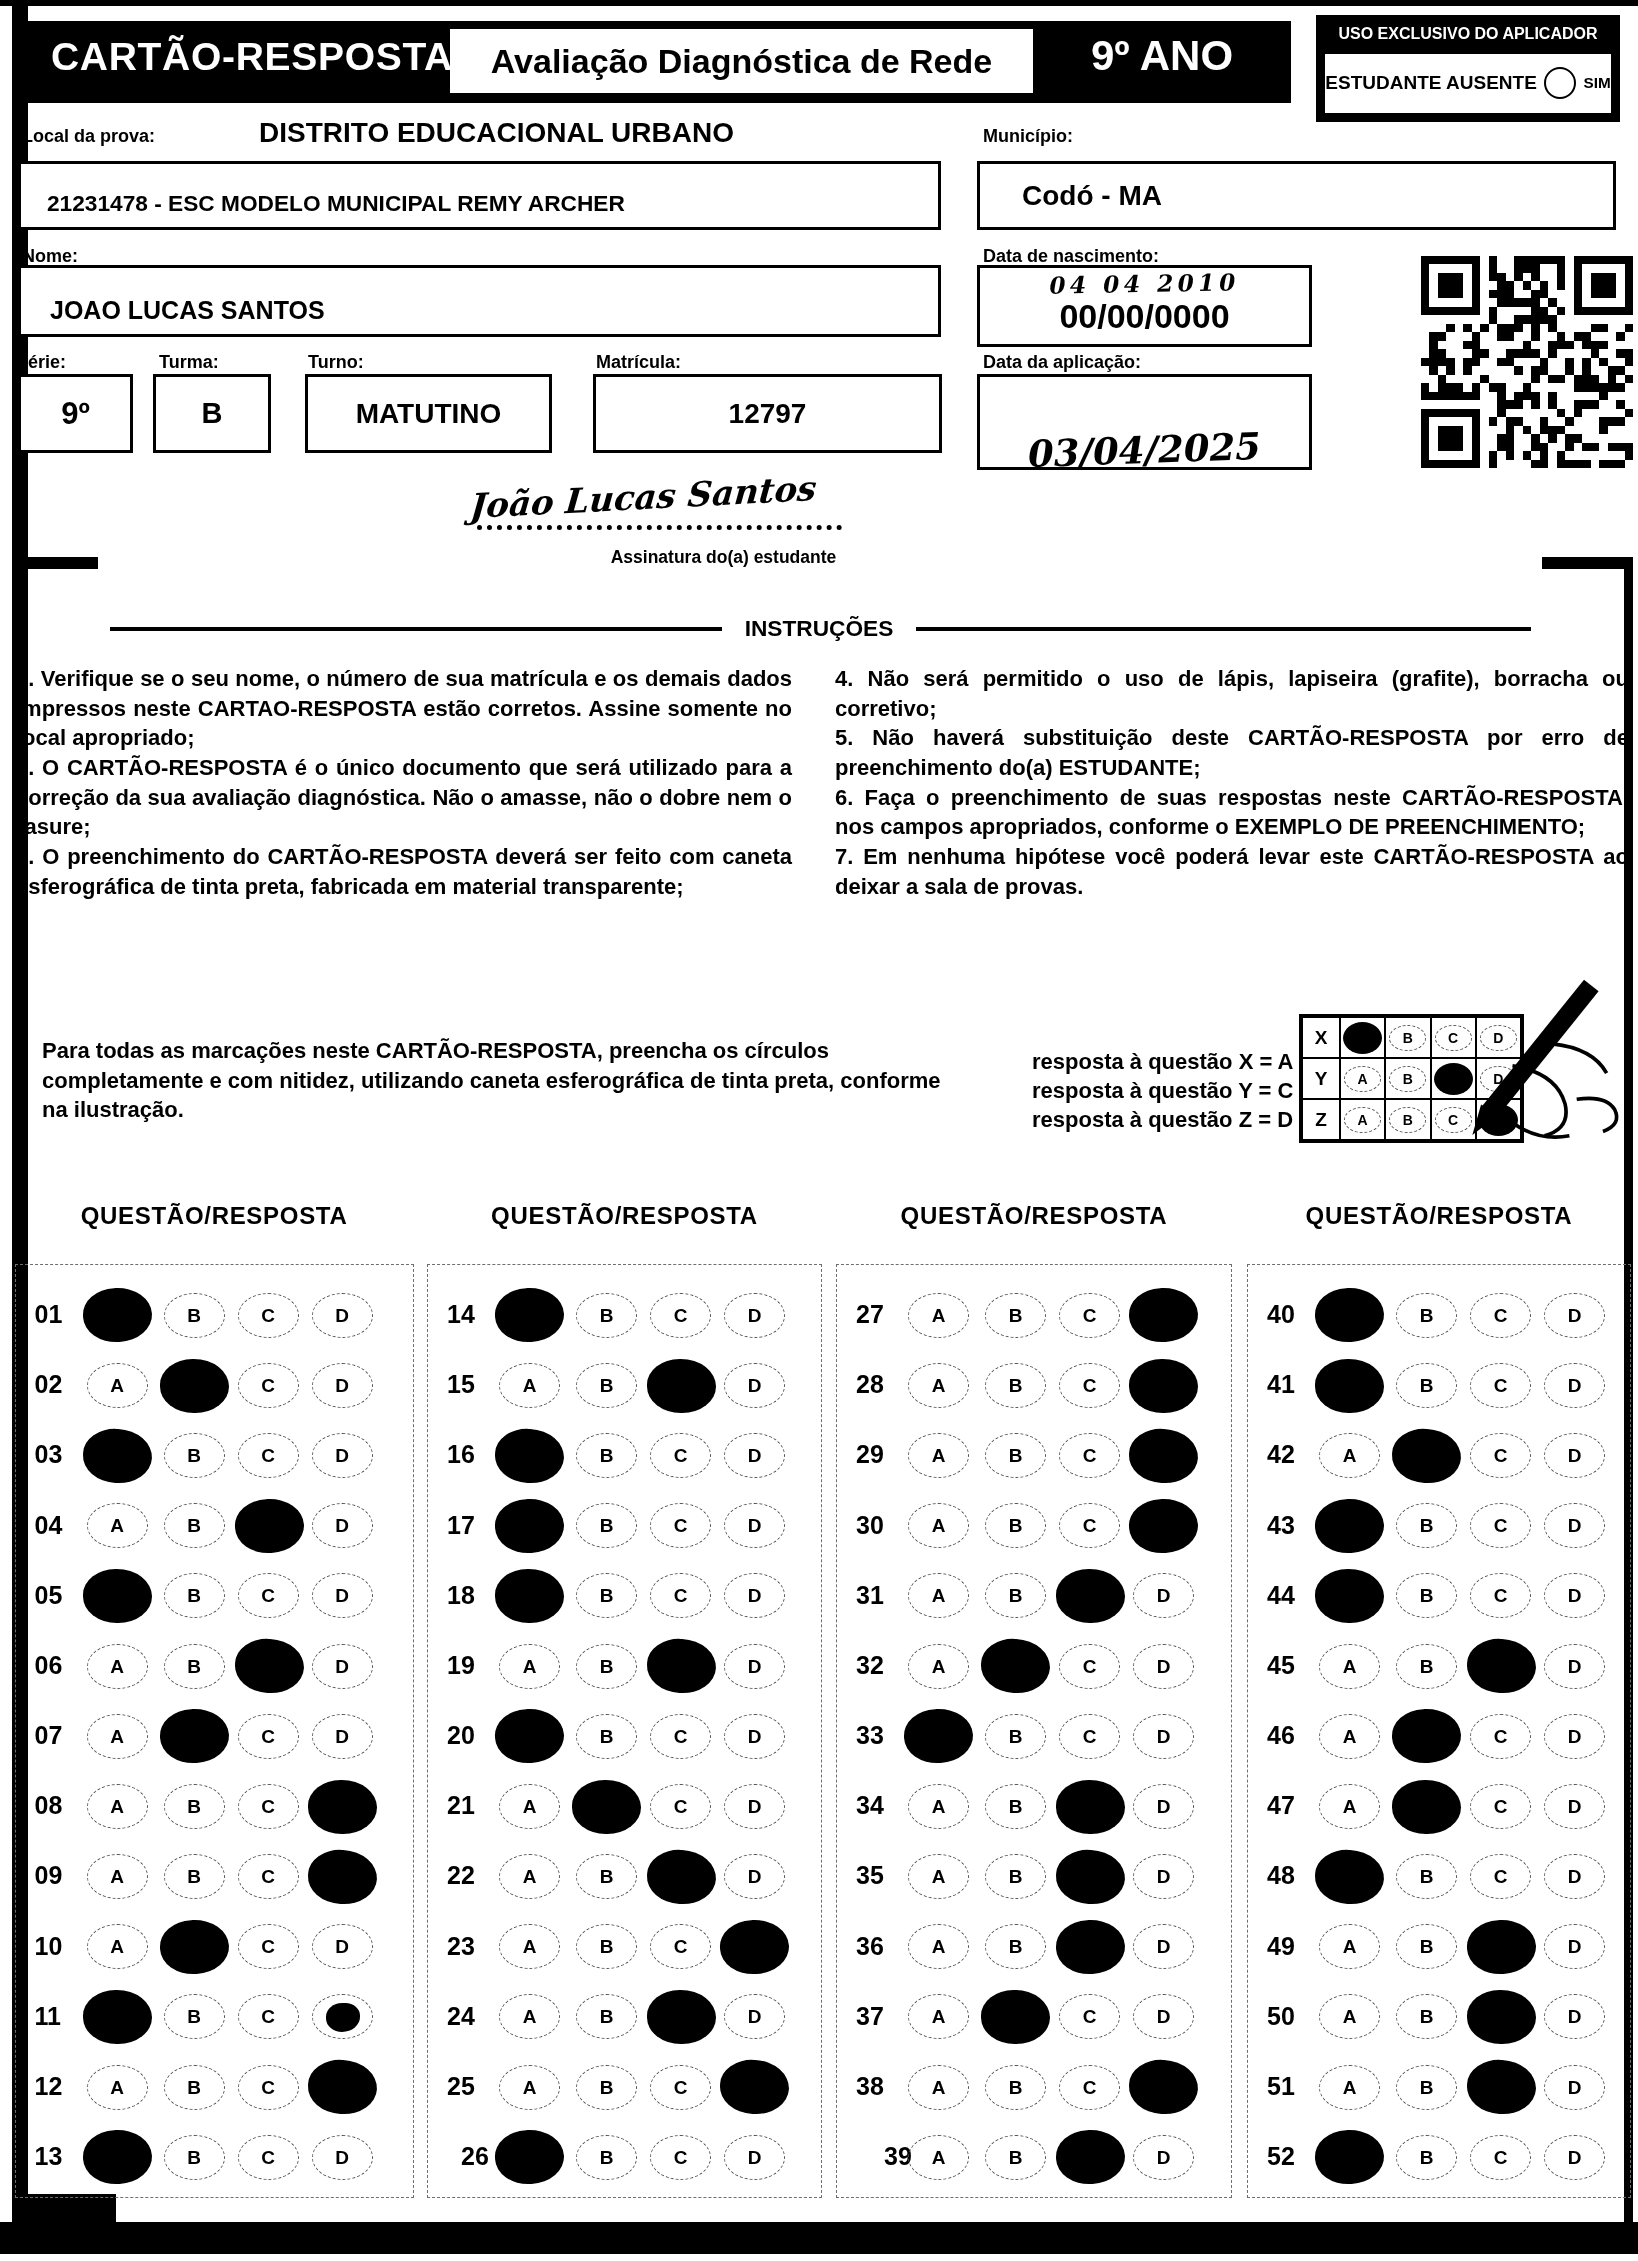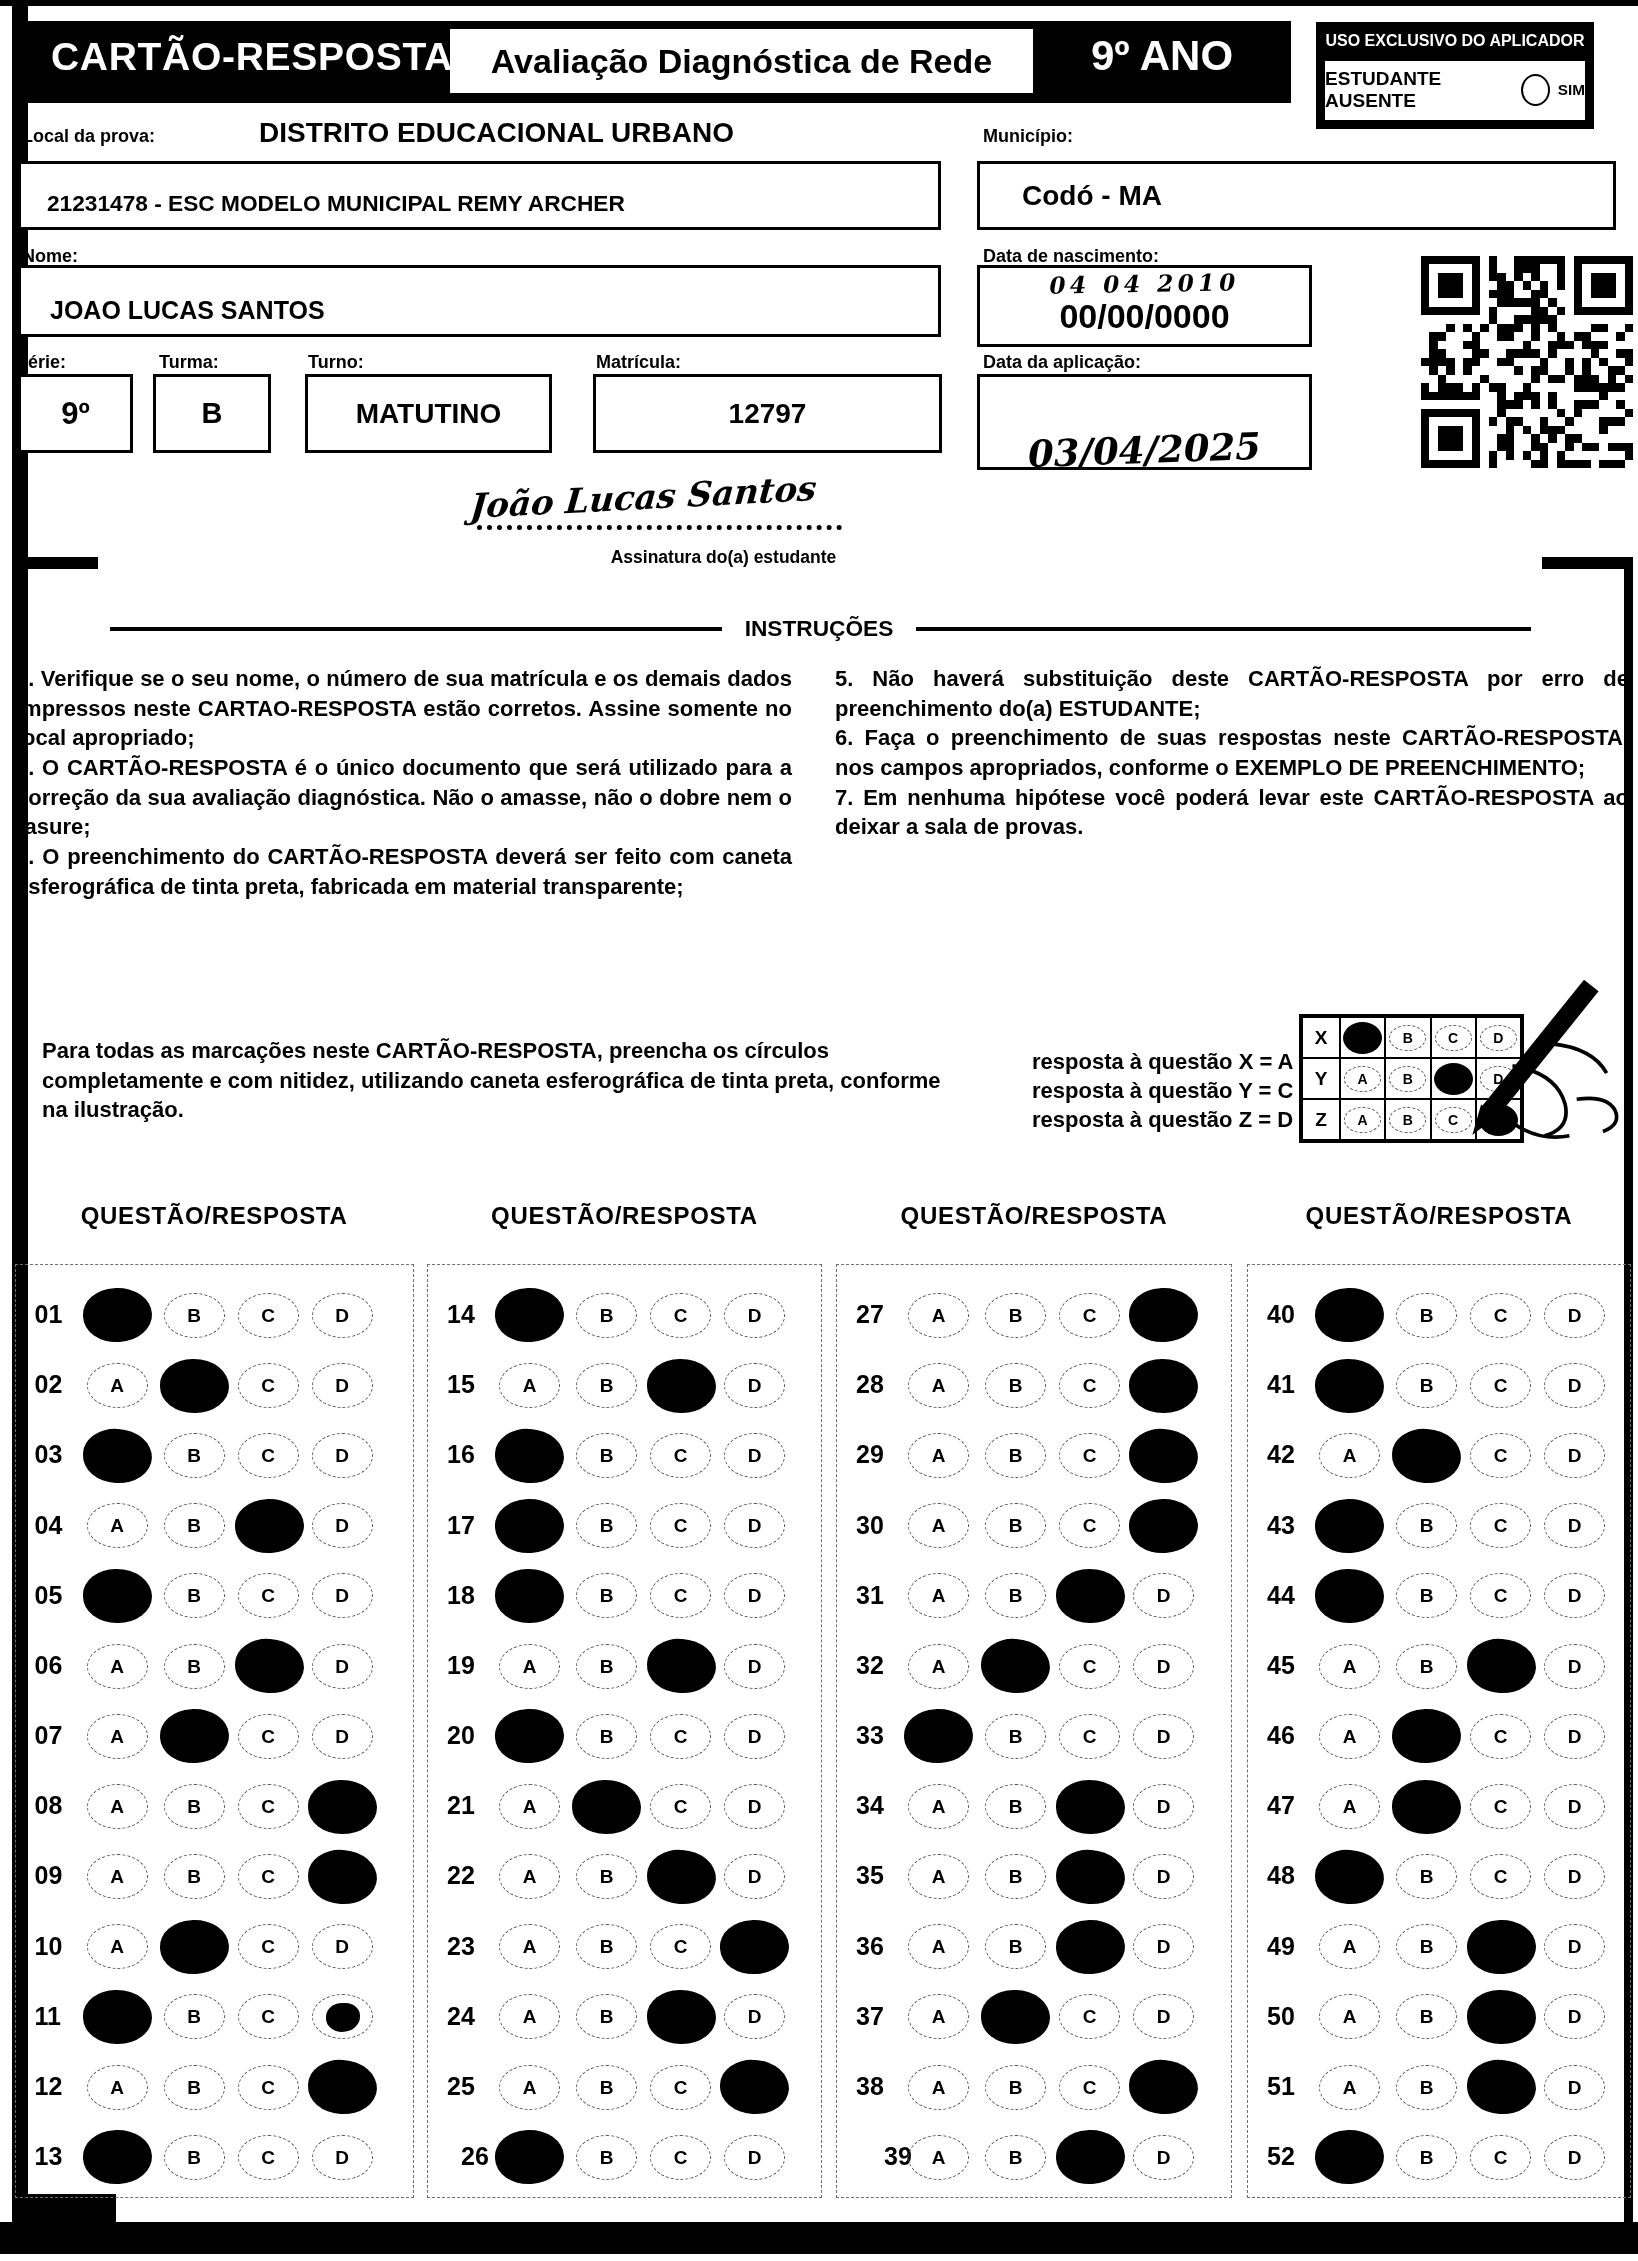--- a/index.html
+++ b/index.html
@@ -10,21 +10,21 @@
   .lbl{font-weight:bold;font-size:18px;}
   .box{border:3.7px solid #000;background:#fff;box-sizing:border-box;}
   .boxval{font-weight:bold;}
   .hand{font-family:"DejaVu Serif",serif;font-style:italic;font-weight:bold;}
   
   #hdr-black{left:16px;top:20.5px;width:1275px;height:82px;background:#000;}
   #hdr-title{left:51px;top:35px;width:409px;color:#fff;font-size:39px;font-weight:bold;letter-spacing:0.7px;}
   #hdr-white{left:450px;top:29px;width:583px;height:64px;background:#fff;display:flex;align-items:center;justify-content:center;}
   #hdr-sub{font-size:34px;font-weight:bold;}
   #hdr-grade{left:1038px;top:32px;width:248px;color:#fff;font-size:42px;font-weight:bold;text-align:center;}
-  #uso-box{left:1316px;top:22px;width:278px;height:107px;border:2.2px solid #000;box-sizing:border-box;background:#000;}
+  #uso-box{left:1316px;top:15px;width:304px;height:107px;border:2.2px solid #000;box-sizing:border-box;background:#000;}
   #uso-title{width:100%;height:34px;color:#fff;font-size:16px;font-weight:bold;display:flex;align-items:center;justify-content:center;}
   #uso-inner{position:absolute;left:5.1px;top:35px;right:5.1px;bottom:5.1px;background:#fff;border:2.2px solid #000;
              display:flex;align-items:center;justify-content:center;gap:7.3px;}
   #uso-inner .t{font-size:19px;font-weight:bold;}
   #absent-circle{width:28px;height:28px;border:2.2px solid #000;border-radius:50%;}
   #uso-inner .s{font-size:15.3px;font-weight:bold;}
   
   .qhdr{font-size:24px;font-weight:bold;text-align:center;letter-spacing:0.7px;}
   .colbox{border:1.5px dashed #6e6e6e;box-sizing:border-box;}
   .qnum{font-size:25px;font-weight:bold;}
@@ -341,20 +341,21 @@
   <div class="abs bar" style="left:110px;top:627px;width:612px;height:4.4px;"></div>
   <div class="abs" style="left:722px;top:615px;width:194px;text-align:center;font-size:22.7px;font-weight:bold;">INSTRUÇÕES</div>
   <div class="abs bar" style="left:916px;top:627px;width:615px;height:4.4px;"></div>
 
   <div class="abs instr" id="instr-left" style="left:16px;top:664px;width:776px;">
       <p>1. Verifique se o seu nome, o número de sua matrícula e os demais dados impressos neste CARTAO-RESPOSTA estão corretos. Assine somente no local apropriado;</p>
       <p>2. O CARTÃO-RESPOSTA é o único documento que será utilizado para a correção da sua avaliação diagnóstica. Não o amasse, não o dobre nem o rasure;</p>
       <p>3. O preenchimento do CARTÃO-RESPOSTA deverá ser feito com caneta esferográfica de tinta preta, fabricada em material transparente;</p>
     </div>
   <div class="abs instr" id="instr-right" style="left:835px;top:664px;width:794px;">
+      <p>4. Não será permitido o uso de lápis, lapiseira (grafite), borracha ou corretivo;</p>
       <p>5. Não haverá substituição deste CARTÃO-RESPOSTA por erro de preenchimento do(a) ESTUDANTE;</p>
       <p>6. Faça o preenchimento de suas respostas neste CARTÃO-RESPOSTA, nos campos apropriados, conforme o EXEMPLO DE PREENCHIMENTO;</p>
       <p>7. Em nenhuma hipótese você poderá levar este CARTÃO-RESPOSTA ao deixar a sala de provas.</p>
     </div>
 
   <div class="abs instr" style="left:42px;top:1036px;width:917px;text-align:left;">Para todas as marcações neste CARTÃO-RESPOSTA, preencha os círculos completamente e com nitidez, utilizando caneta esferográfica de tinta preta, conforme na ilustração.</div>
   <div class="abs" id="legend" style="left:1032px;top:1047px;width:263px;">
       <div class="legend-line">resposta à questão X = A</div>
       <div class="legend-line">resposta à questão Y = C</div>
       <div class="legend-line">resposta à questão Z = D</div>

